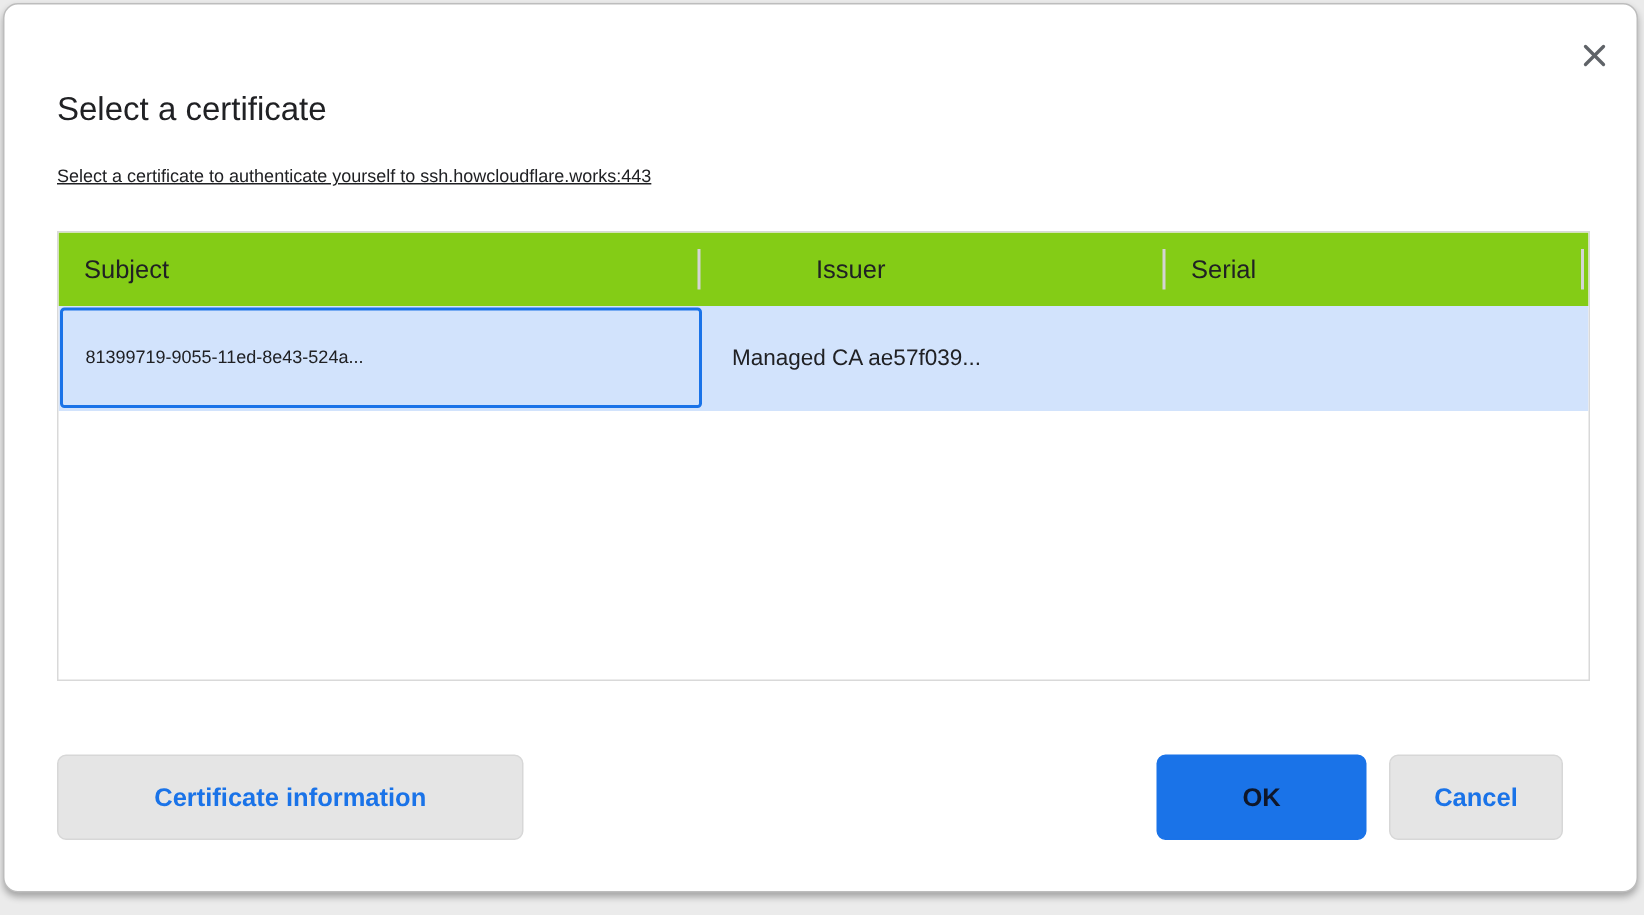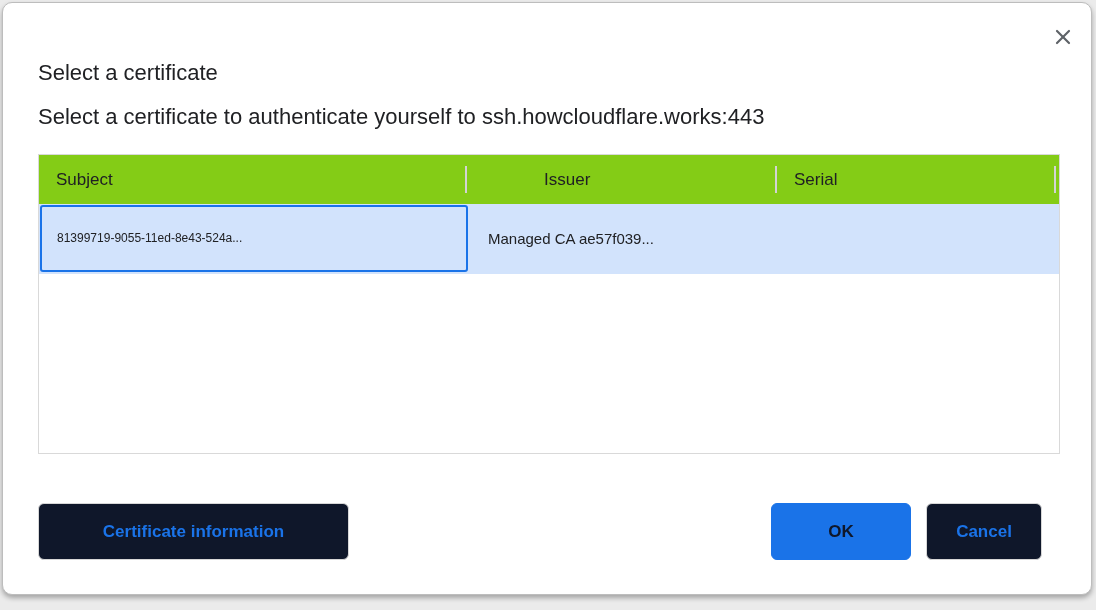--- a/index.html
+++ b/index.html
@@ -32,24 +32,25 @@
     position: absolute;
     left: 35px; top: 56px;
     font-size: 22px;
     font-weight: 400;
     color: #202124;
     line-height: 28px;
   }
   .subtitle {
     position: absolute;
     left: 35px; top: 103px;
-    font-size: 22px;
+    font-size: 12px;
     font-weight: 400;
     color: #202124;
     line-height: 22px;
+    text-decoration: underline;
   }
   .cert-table {
     position: absolute;
     left: 35px; top: 151px;
     width: 1022px; height: 300px;
     border: 1px solid #d9d9d9;
     background: #ffffff;
     overflow: hidden;
   }
   .thead {
@@ -111,21 +112,21 @@
     position: absolute;
     top: 500px; height: 57px;
     font-family: "Liberation Sans", sans-serif;
     font-size: 17px;
     font-weight: 700;
     border-radius: 6px;
     cursor: pointer;
     display: flex; align-items: center; justify-content: center;
   }
   .btn-outline {
-    background: #0f172a;
+    background: #e5e5e5;
     border: 1px solid #d7d7d7;
     color: #1a73e8;
   }
   .btn-certinfo { left: 35px; width: 311px; }
   .btn-ok {
     left: 768px; width: 140px;
     background: #1a73e8;
     border: 1px solid #1a73e8;
     color: #0f172a;
   }

